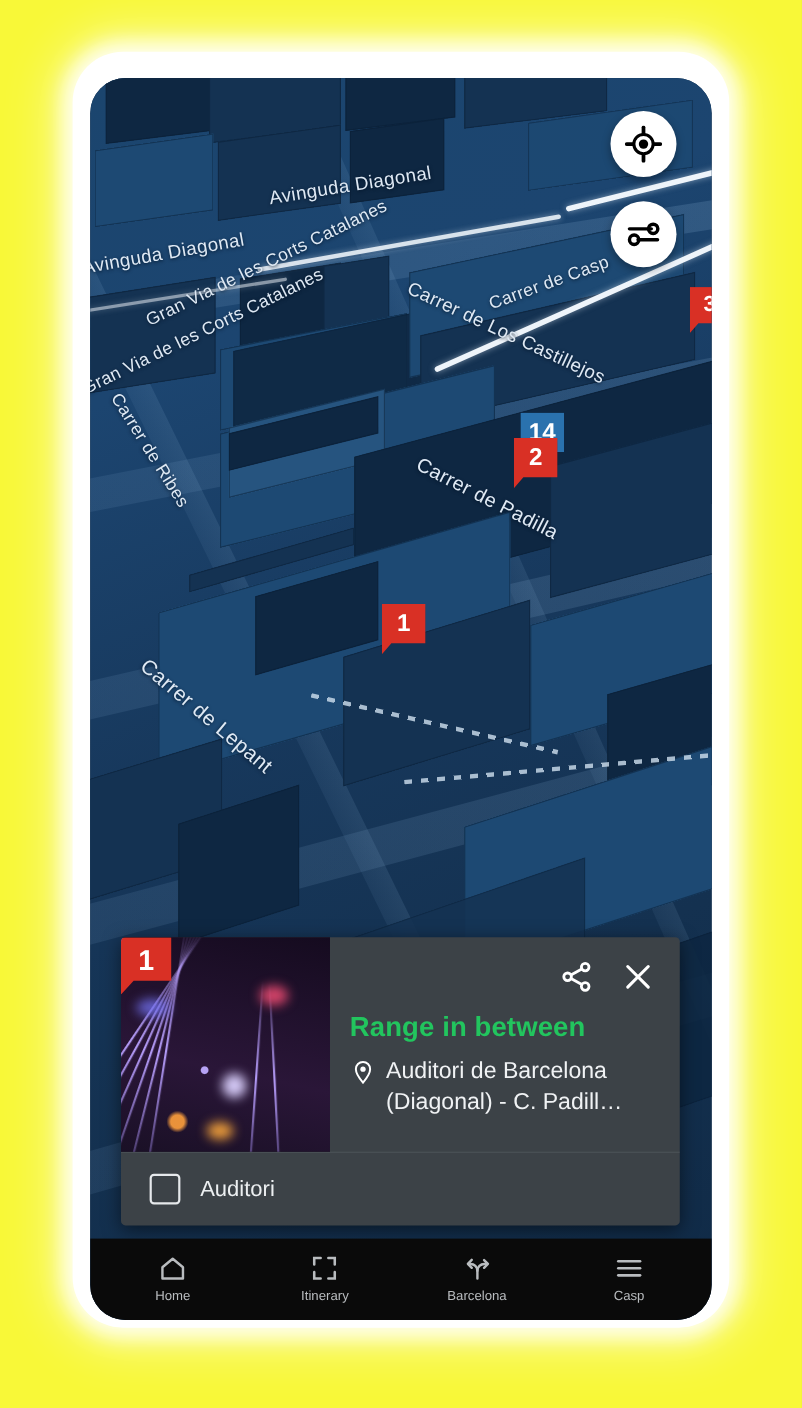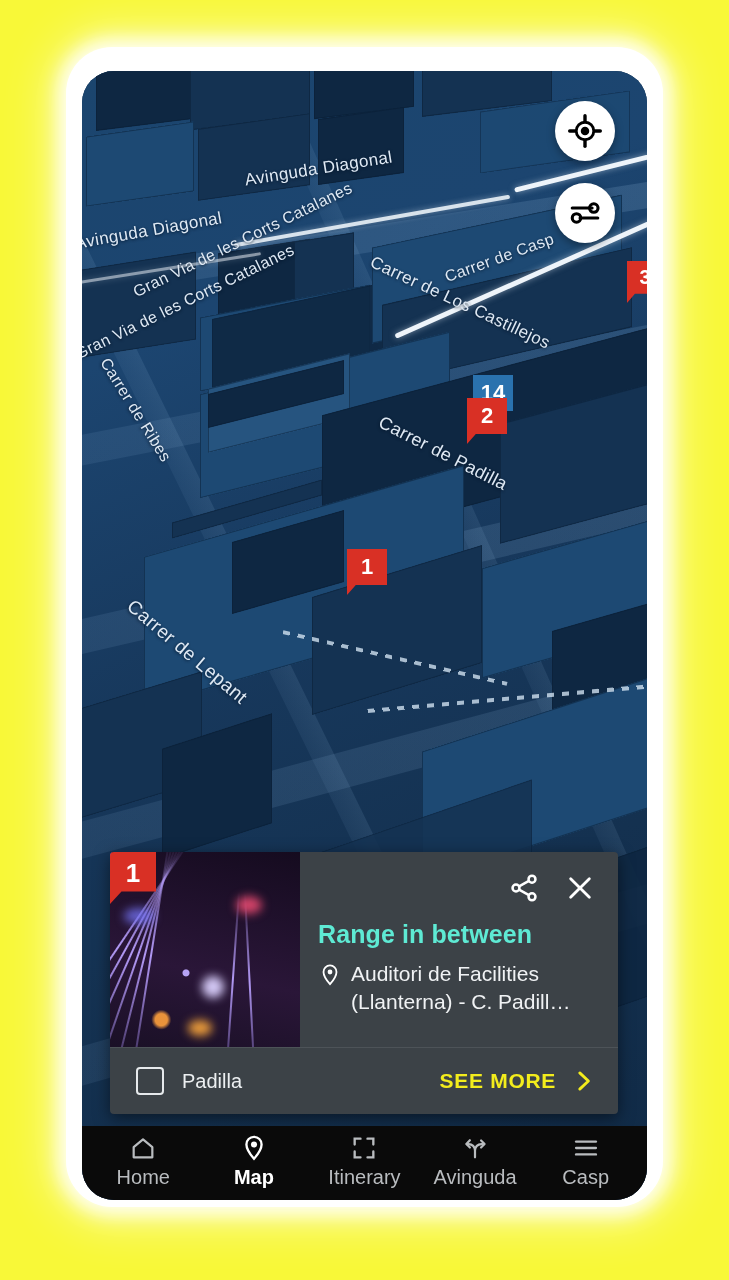--- a/index.html
+++ b/index.html
@@ -152,21 +152,21 @@
     padding-top:6px;
     z-index:3;
   }
   #card-info{ flex:1; padding:14px 18px 0 18px; position:relative; }
   #card-actions{
     display:flex; justify-content:flex-end; gap:24px;
     padding-right:4px; padding-top:6px;
   }
   .card-icon-btn{ cursor:pointer; display:flex; align-items:center; justify-content:center; }
   #card-title{
-    color:#5eead4; font-size:25px; font-weight:bold;
+    color:#22c55e; font-size:25px; font-weight:bold;
     margin-top:16px; letter-spacing:.1px;
   }
   #card-location{
     display:flex; gap:9px; margin-top:11px; align-items:flex-start;
   }
   #card-location-text{
     color:#f0f2f4; font-size:21px; line-height:1.32;
   }
   #card-divider{
     height:1px; background:#4d5358; margin:0;
@@ -203,21 +203,21 @@
     height:74px;
     background:#0a0a0a;
     display:flex; align-items:center;
     padding:0 6px 4px 6px;
     z-index:6;
   }
   .nav-item{
     flex:1; display:flex; flex-direction:column; align-items:center; gap:3px;
     cursor:pointer;
   }
-  .nav-label{ font-size:20px; color:#b9bcbf; }
+  .nav-label{ font-size:12px; color:#b9bcbf; }
   .nav-item.active .nav-label{ color:#ffffff; font-weight:bold; }
   .nav-icon{ height:30px; display:flex; align-items:center; justify-content:center; }
 </style>
 </head>
 <body>
 
 <div id="phone-frame"></div>
 
 <div id="phone-screen">
 
@@ -377,61 +377,46 @@
           </div>
         </div>
 
         <div id="card-title">Range in between</div>
 
         <div id="card-location">
           <svg width="24" height="24" viewBox="0 0 24 24" style="flex:0 0 24px;margin-top:3px;">
             <path d="M12 2.4c-3.6 0-6.5 2.9-6.5 6.5 0 4.8 6.5 12.3 6.5 12.3s6.5-7.5 6.5-12.3c0-3.6-2.9-6.5-6.5-6.5z" fill="none" stroke="#fff" stroke-width="1.8"></path>
             <circle cx="12" cy="9" r="2.4" fill="#fff"></circle>
           </svg>
-          <div id="card-location-text">Auditori de Facilities (Llanterna) - C. Padill…</div>
+          <div id="card-location-text">Auditori de Barcelona (Diagonal) - C. Padill…</div>
         </div>
       </div>
     </div>
 
     <div id="card-divider"></div>
 
     <div id="card-footer">
       <div id="visited-group">
         <div id="visited-box"></div>
-        <span id="visited-label">Padilla</span>
-      </div>
-      <div id="see-more">
-        <span id="see-more-label">SEE MORE</span>
-        <svg width="26" height="26" viewBox="0 0 24 24">
-          <polyline points="9,4.5 17,12 9,19.5" fill="none" stroke="#F3EC1C" stroke-width="2.6" stroke-linecap="round" stroke-linejoin="round"></polyline>
-        </svg>
+        <span id="visited-label">Auditori</span>
       </div>
     </div>
   </div>
 
   <div id="bottom-nav">
 
     <div class="nav-item">
       <span class="nav-icon">
         <svg width="28" height="28" viewBox="0 0 24 24">
           <path d="M4 11.2 12 4.6l8 6.6V20H4z" fill="none" stroke="#b9bcbf" stroke-width="1.9" stroke-linejoin="round"></path>
         </svg>
       </span>
       <span class="nav-label">Home</span>
     </div>
 
-    <div class="nav-item active">
-      <span class="nav-icon">
-        <svg width="28" height="28" viewBox="0 0 24 24">
-          <path d="M12 2.4c-3.6 0-6.5 2.9-6.5 6.5 0 4.8 6.5 12.3 6.5 12.3s6.5-7.5 6.5-12.3c0-3.6-2.9-6.5-6.5-6.5z" fill="none" stroke="#ffffff" stroke-width="2"></path>
-          <circle cx="12" cy="9" r="2.6" fill="#ffffff"></circle>
-        </svg>
-      </span>
-      <span class="nav-label">Map</span>
-    </div>
 
     <div class="nav-item">
       <span class="nav-icon">
         <svg width="28" height="28" viewBox="0 0 24 24">
           <polyline points="4,9 4,4 9,4" fill="none" stroke="#b9bcbf" stroke-width="2" stroke-linecap="round"></polyline>
           <polyline points="15,4 20,4 20,9" fill="none" stroke="#b9bcbf" stroke-width="2" stroke-linecap="round"></polyline>
           <polyline points="20,15 20,20 15,20" fill="none" stroke="#b9bcbf" stroke-width="2" stroke-linecap="round"></polyline>
           <polyline points="9,20 4,20 4,15" fill="none" stroke="#b9bcbf" stroke-width="2" stroke-linecap="round"></polyline>
         </svg>
       </span>
@@ -440,21 +425,21 @@
 
     <div class="nav-item">
       <span class="nav-icon">
         <svg width="28" height="28" viewBox="0 0 24 24">
           <path d="M12 20v-6c0-3 2.4-5.4 5.4-5.4h2.2" fill="none" stroke="#b9bcbf" stroke-width="1.9" stroke-linecap="round"></path>
           <path d="M12 14C12 11 9.6 8.6 6.6 8.6H5" fill="none" stroke="#b9bcbf" stroke-width="1.9" stroke-linecap="round"></path>
           <polyline points="7.6,5.4 4.6,8.6 7.6,11.6" fill="none" stroke="#b9bcbf" stroke-width="1.9" stroke-linecap="round" stroke-linejoin="round"></polyline>
           <polyline points="17.2,5.6 20.2,8.6 17.2,11.6" fill="none" stroke="#b9bcbf" stroke-width="1.9" stroke-linecap="round" stroke-linejoin="round"></polyline>
         </svg>
       </span>
-      <span class="nav-label">Avinguda</span>
+      <span class="nav-label">Barcelona</span>
     </div>
 
     <div class="nav-item">
       <span class="nav-icon">
         <svg width="28" height="28" viewBox="0 0 24 24">
           <line x1="3.5" y1="6.5" x2="20.5" y2="6.5" stroke="#b9bcbf" stroke-width="2" stroke-linecap="round"></line>
           <line x1="3.5" y1="12" x2="20.5" y2="12" stroke="#b9bcbf" stroke-width="2" stroke-linecap="round"></line>
           <line x1="3.5" y1="17.5" x2="20.5" y2="17.5" stroke="#b9bcbf" stroke-width="2" stroke-linecap="round"></line>
         </svg>
       </span>

